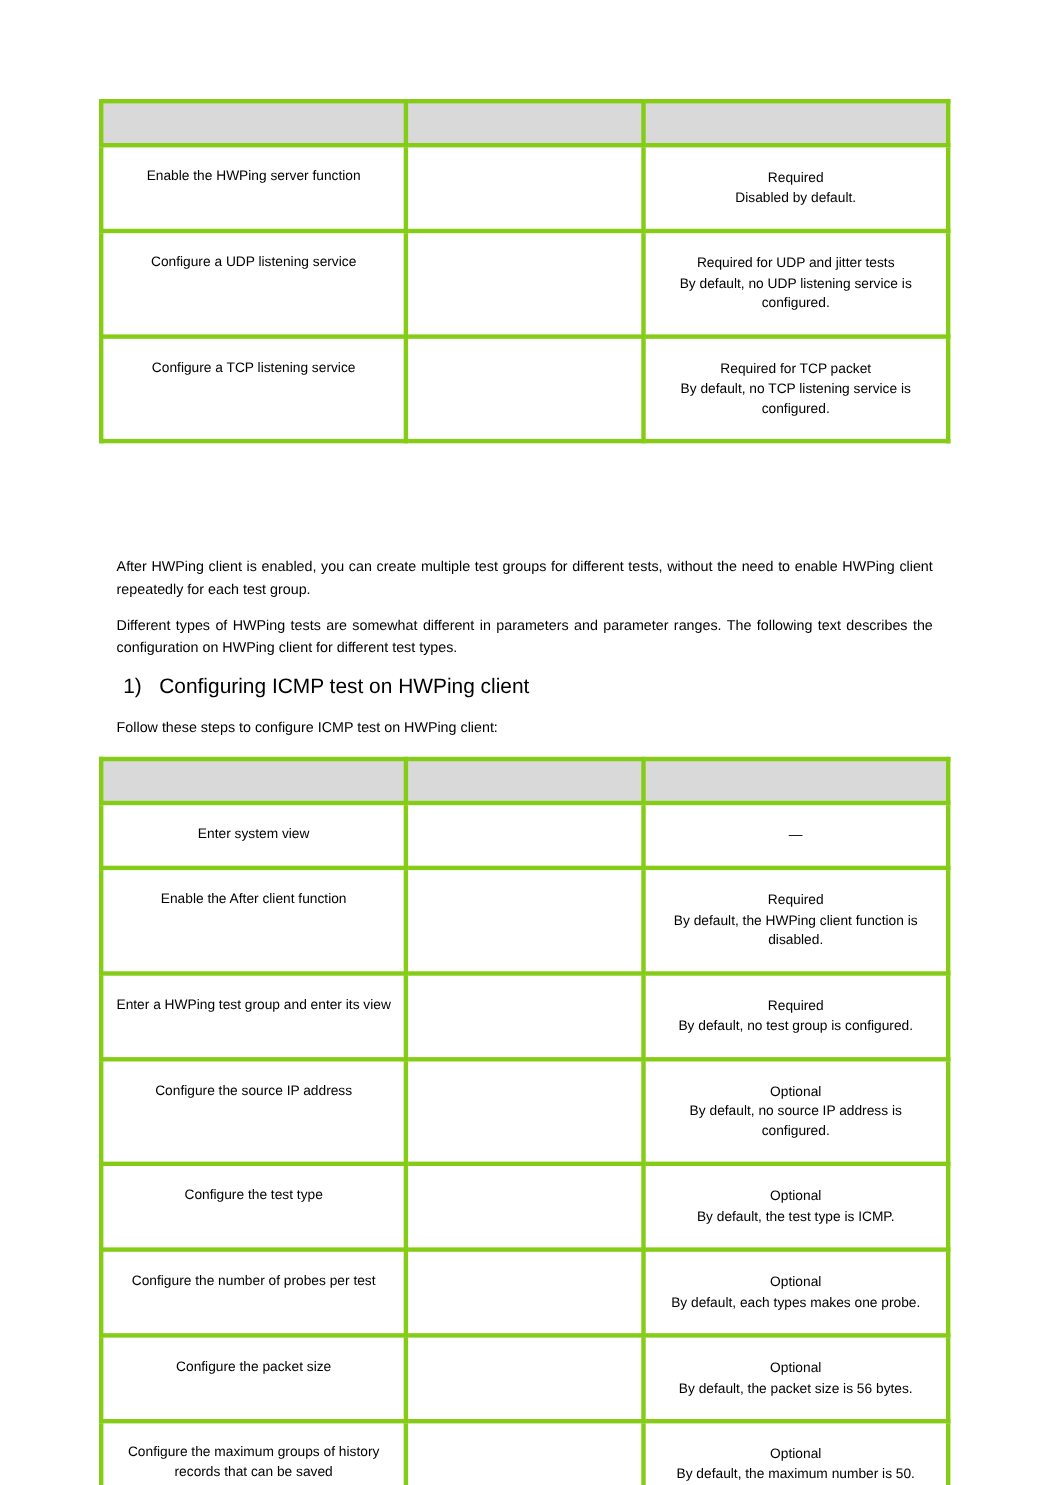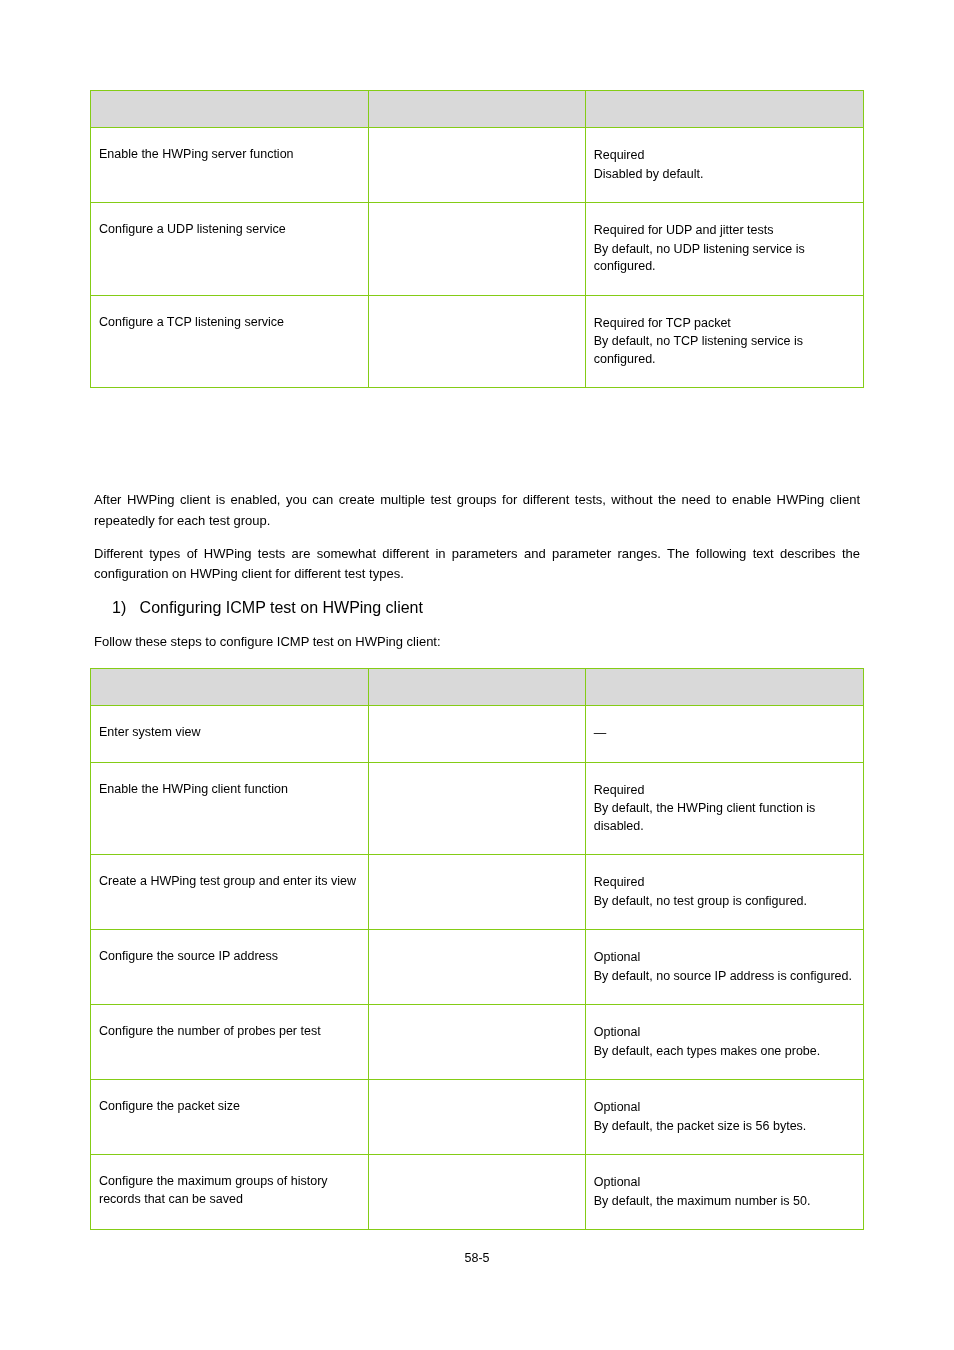--- a/index.html
+++ b/index.html
@@ -11,44 +11,44 @@
       color: #000;
       font-size: 13px;
       line-height: 1.4;
     }
     table {
       width: 100%;
       border-collapse: collapse;
       margin-bottom: 20px;
     }
     th, td {
-      border: 1px solid #84cc16;
+      border: 4px solid #84cc16;
       padding: 18px 8px;
-      text-align: left;
+      text-align: center;
       vertical-align: top;
       font-size: 12.5px;
     }
     th {
       background: #d9d9d9;
       font-weight: normal;
       height: 28px;
     }
     .col1 { width: 36%; }
     .col2 { width: 28%; }
     .col3 { width: 36%; }
     .para {
-      margin: 12px 4px;
+      margin: 12px 16px;
       text-align: justify;
       font-size: 13px;
       line-height: 1.6;
     }
     .listitem {
       margin: 8px 0;
       padding-left: 22px;
-      font-size: 16px;
+      font-size: 19px;
     }
     .footer {
       text-align: center;
       margin-top: 16px;
       font-size: 12.5px;
     }
     .cell-content div { margin: 1px 0; }
     .spacer { height: 70px; }
     .table2-gap { height: 4px; }
   </style>
@@ -114,41 +114,49 @@
   </thead>
   <tbody>
     <tr>
       <td>Enter system view</td>
       <td></td>
       <td class="cell-content">
         <div>—</div>
       </td>
     </tr>
     <tr>
-      <td>Enable the HWPing client function</td>
+      <td>Enable the After client function</td>
       <td></td>
       <td class="cell-content">
         <div>Required</div>
         <div>By default, the HWPing client function is disabled.</div>
       </td>
     </tr>
     <tr>
-      <td>Create a HWPing test group and enter its view</td>
+      <td>Enter a HWPing test group and enter its view</td>
       <td></td>
       <td class="cell-content">
         <div>Required</div>
         <div>By default, no test group is configured.</div>
       </td>
     </tr>
     <tr>
       <td>Configure the source IP address</td>
       <td></td>
       <td class="cell-content">
         <div>Optional</div>
         <div>By default, no source IP address is configured.</div>
+      </td>
+    </tr>
+    <tr>
+      <td>Configure the test type</td>
+      <td></td>
+      <td class="cell-content">
+        <div>Optional</div>
+        <div>By default, the test type is ICMP.</div>
       </td>
     </tr>
     <tr>
       <td>Configure the number of probes per test</td>
       <td></td>
       <td class="cell-content">
         <div>Optional</div>
         <div>By default, each types makes one probe.</div>
       </td>
     </tr>

